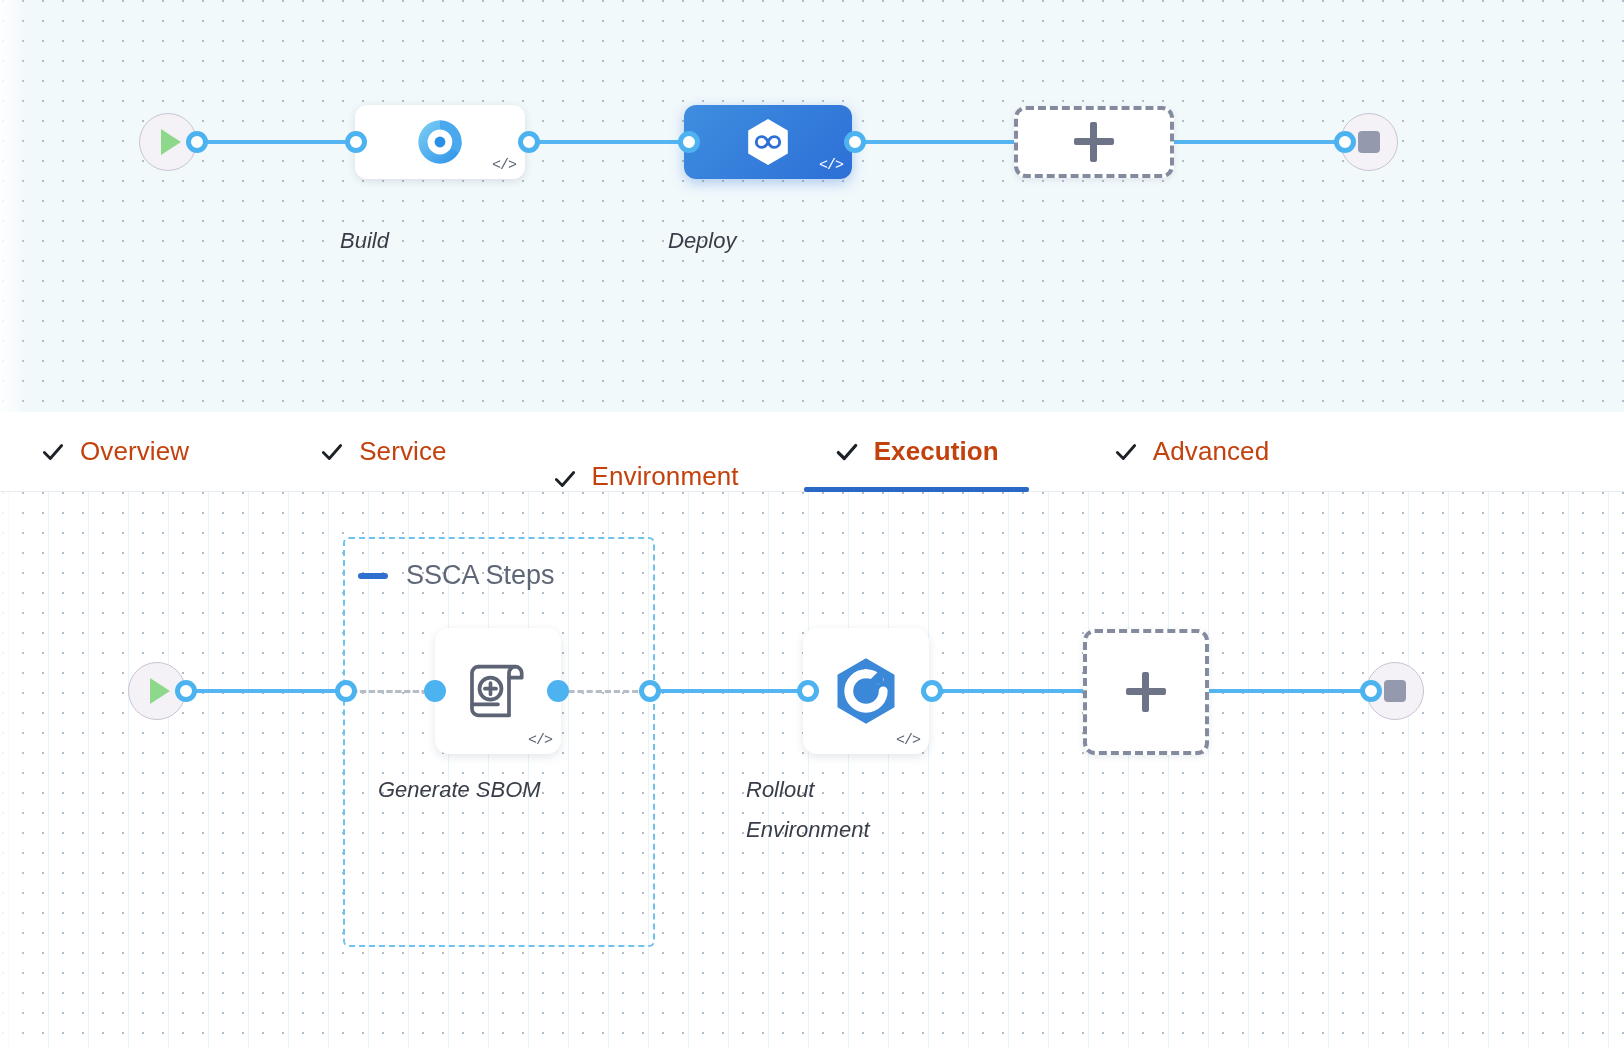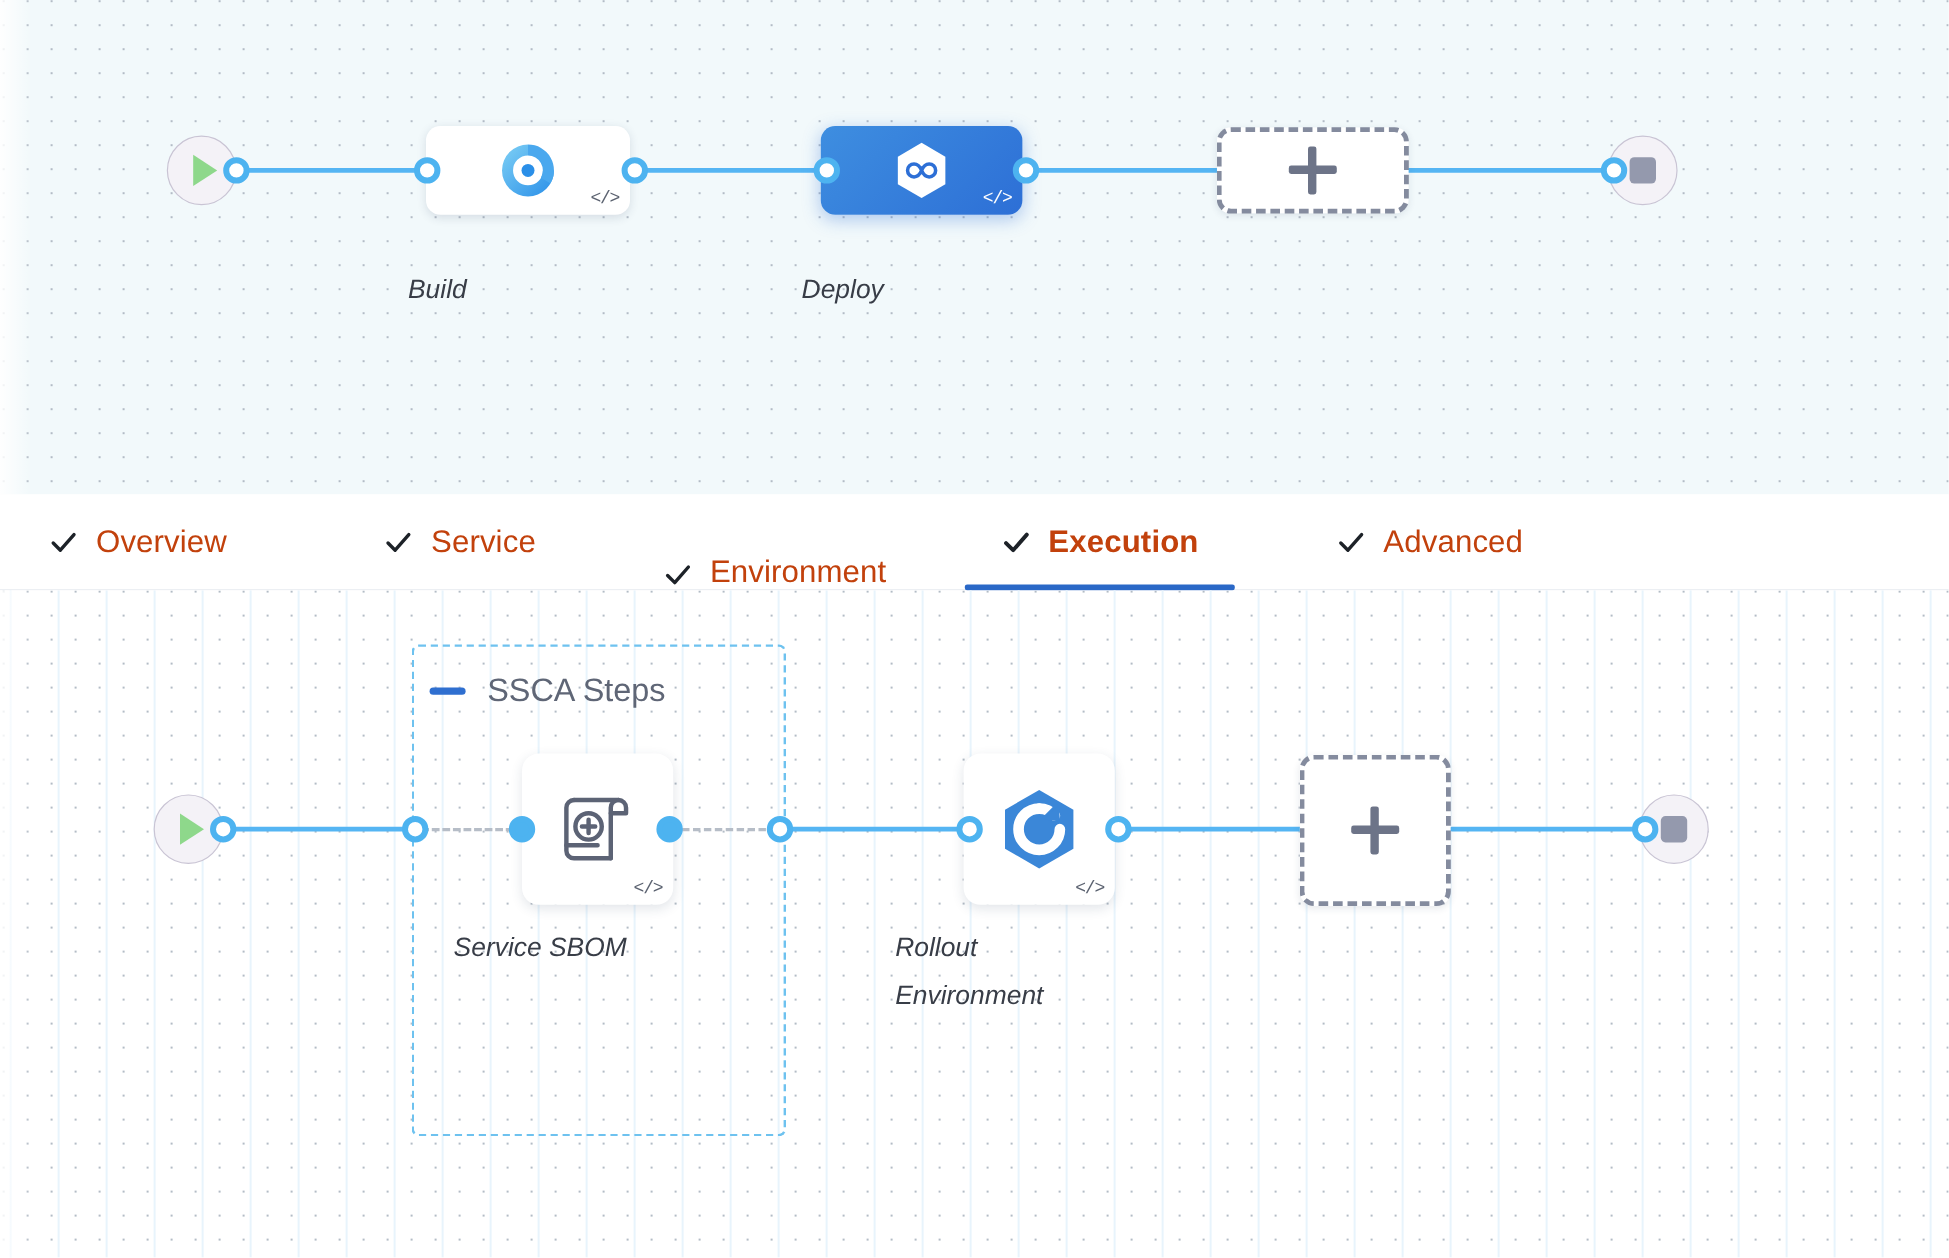--- a/index.html
+++ b/index.html
@@ -296,21 +296,21 @@
             <path d="M15 11a5.5 5.5 0 0 0-5.5 5.5v27"></path>
             <path d="M41.5 53H15a5.5 5.5 0 0 1-5.5-5.5v-4H32"></path>
             <circle cx="25.5" cy="30" r="9.5"></circle>
             <path d="M25.5 25.2v9.6M20.7 30h9.6"></path>
           </g>
         </svg>
         <span class="code-badge">&lt;/&gt;</span>
       </div>
       <div class="port solid" style="left:424px; top:680px;"></div>
       <div class="port solid" style="left:547px; top:680px;"></div>
-      <div class="node-label" style="left:378px; top:770px; width:240px;">Service SBOM</div>
+      <div class="node-label" style="left:378px; top:770px; width:240px;">Generate SBOM</div>
 
       <div class="port" style="left:639px; top:680px;"></div>
 
       <div class="step-card" style="left:803px; top:628px;">
         <svg width="76" height="76" viewBox="0 0 64 64">
           <path d="M32 4.5 L56 18.3 L56 45.7 L32 59.5 L8 45.7 L8 18.3 Z" fill="#3b87d8"></path>
           <path d="M32 17.5a14.5 14.5 0 1 0 14.5 14.5" fill="none" stroke="#ffffff" stroke-width="7.5" stroke-linecap="round"></path>
           <path d="M32 17.5a14.5 14.5 0 0 1 11 5" fill="none" stroke="#ffffff" stroke-width="7.5" stroke-linecap="round"></path>
           <path d="M44.5 13.5 L45.5 25.5 L33.5 24.5 Z" fill="#3b87d8"></path>
           <path d="M34 17.5 L47 17.5 L47 28 Z" fill="#ffffff" opacity="0"></path>

